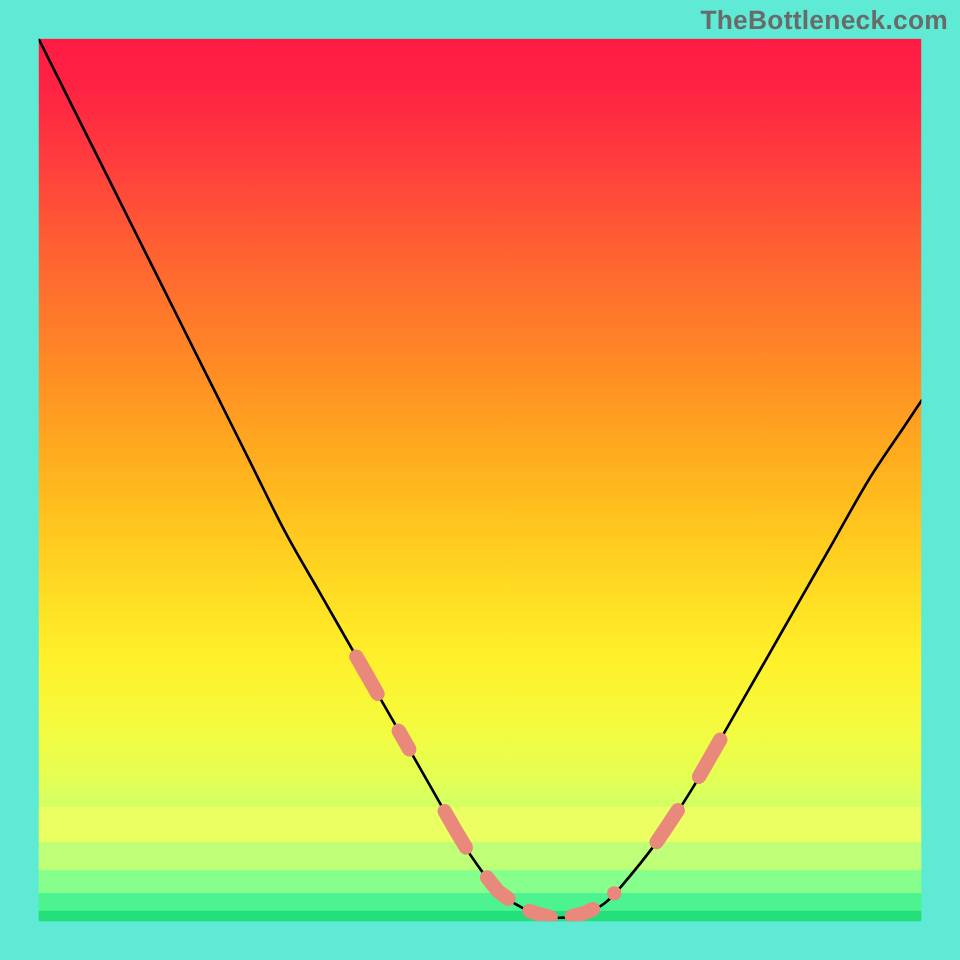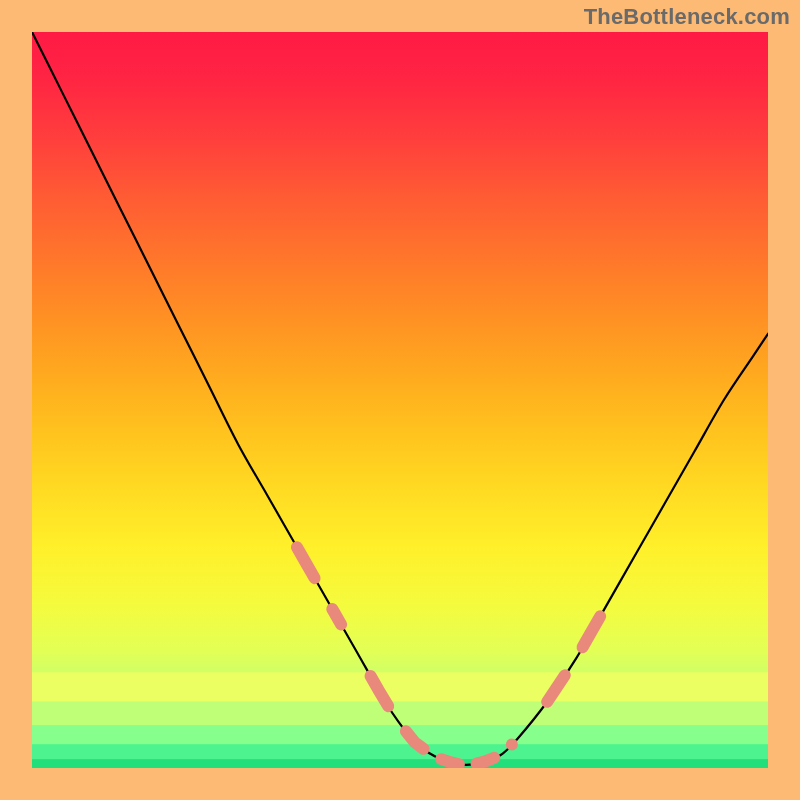--- a/index.html
+++ b/index.html
@@ -7,21 +7,21 @@
     padding: 0;
     width: 800px;
     height: 800px;
     background: #000;
     overflow: hidden;
   }
   .frame {
     position: relative;
     width: 800px;
     height: 800px;
-    background: #fdba74;
+    background: #5eead4;
   }
   .plot-area {
     position: absolute;
     left: 32px;
     top: 32px;
     width: 736px;
     height: 736px;
     overflow: hidden;
   }
   .plot-svg {

